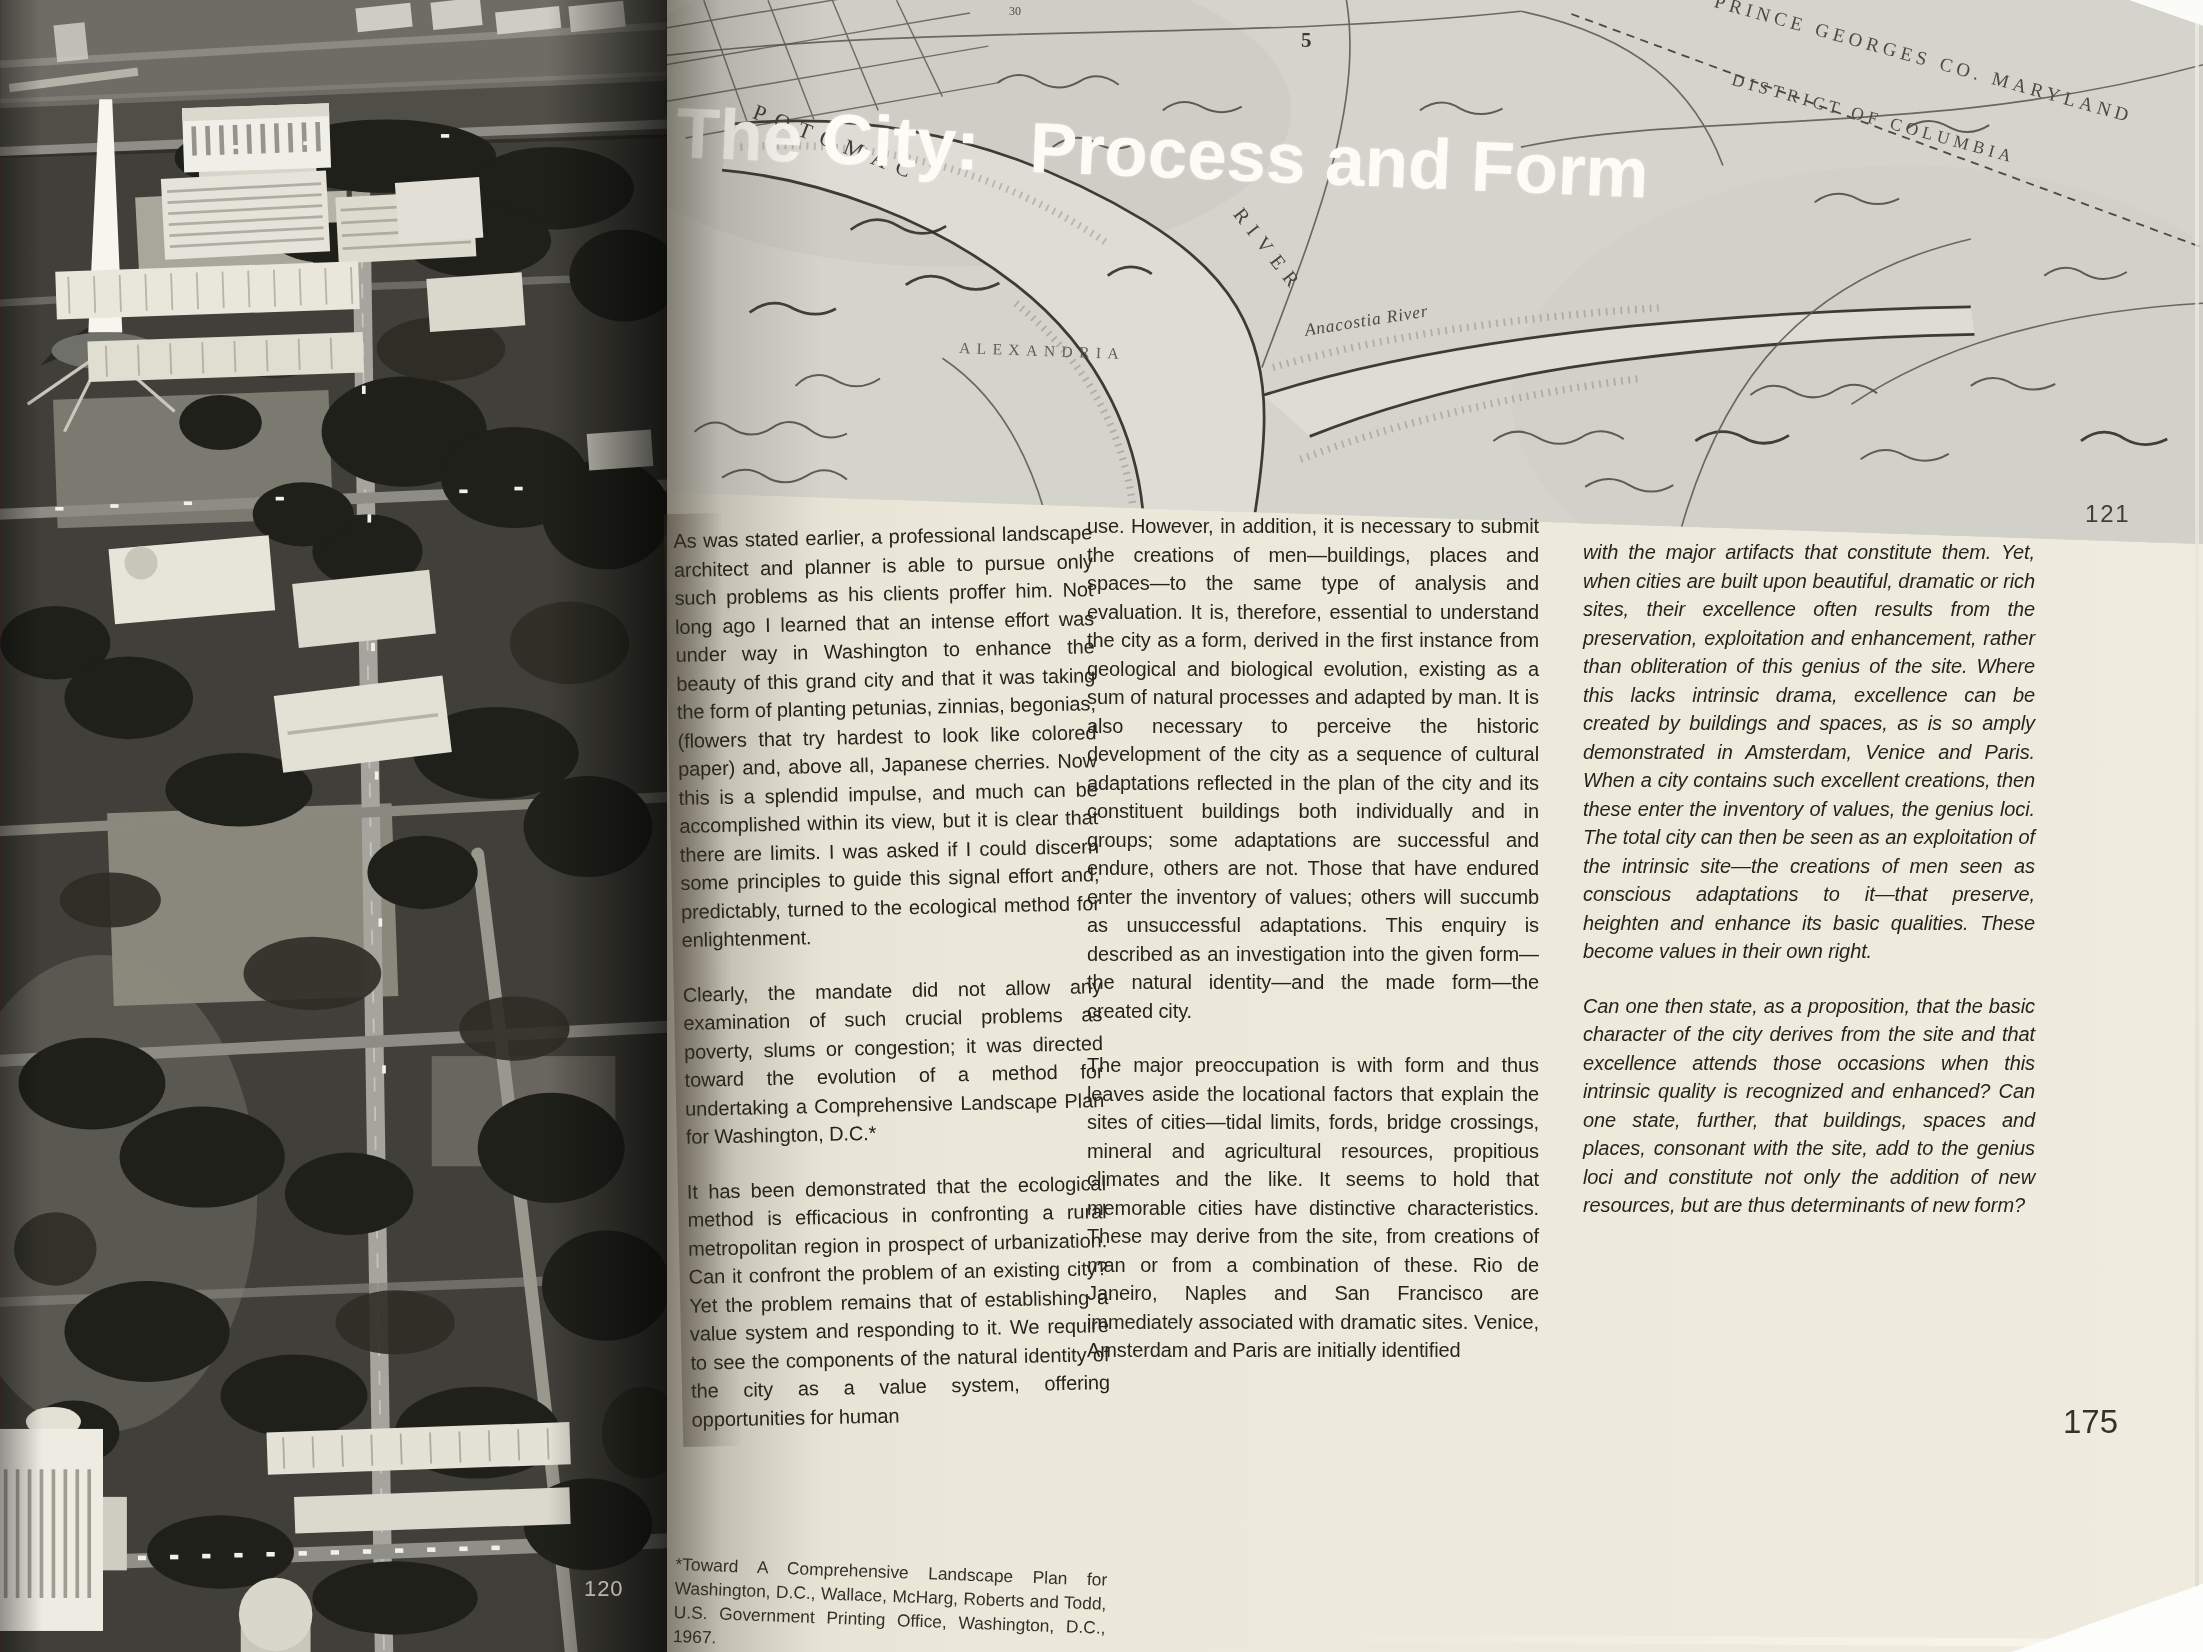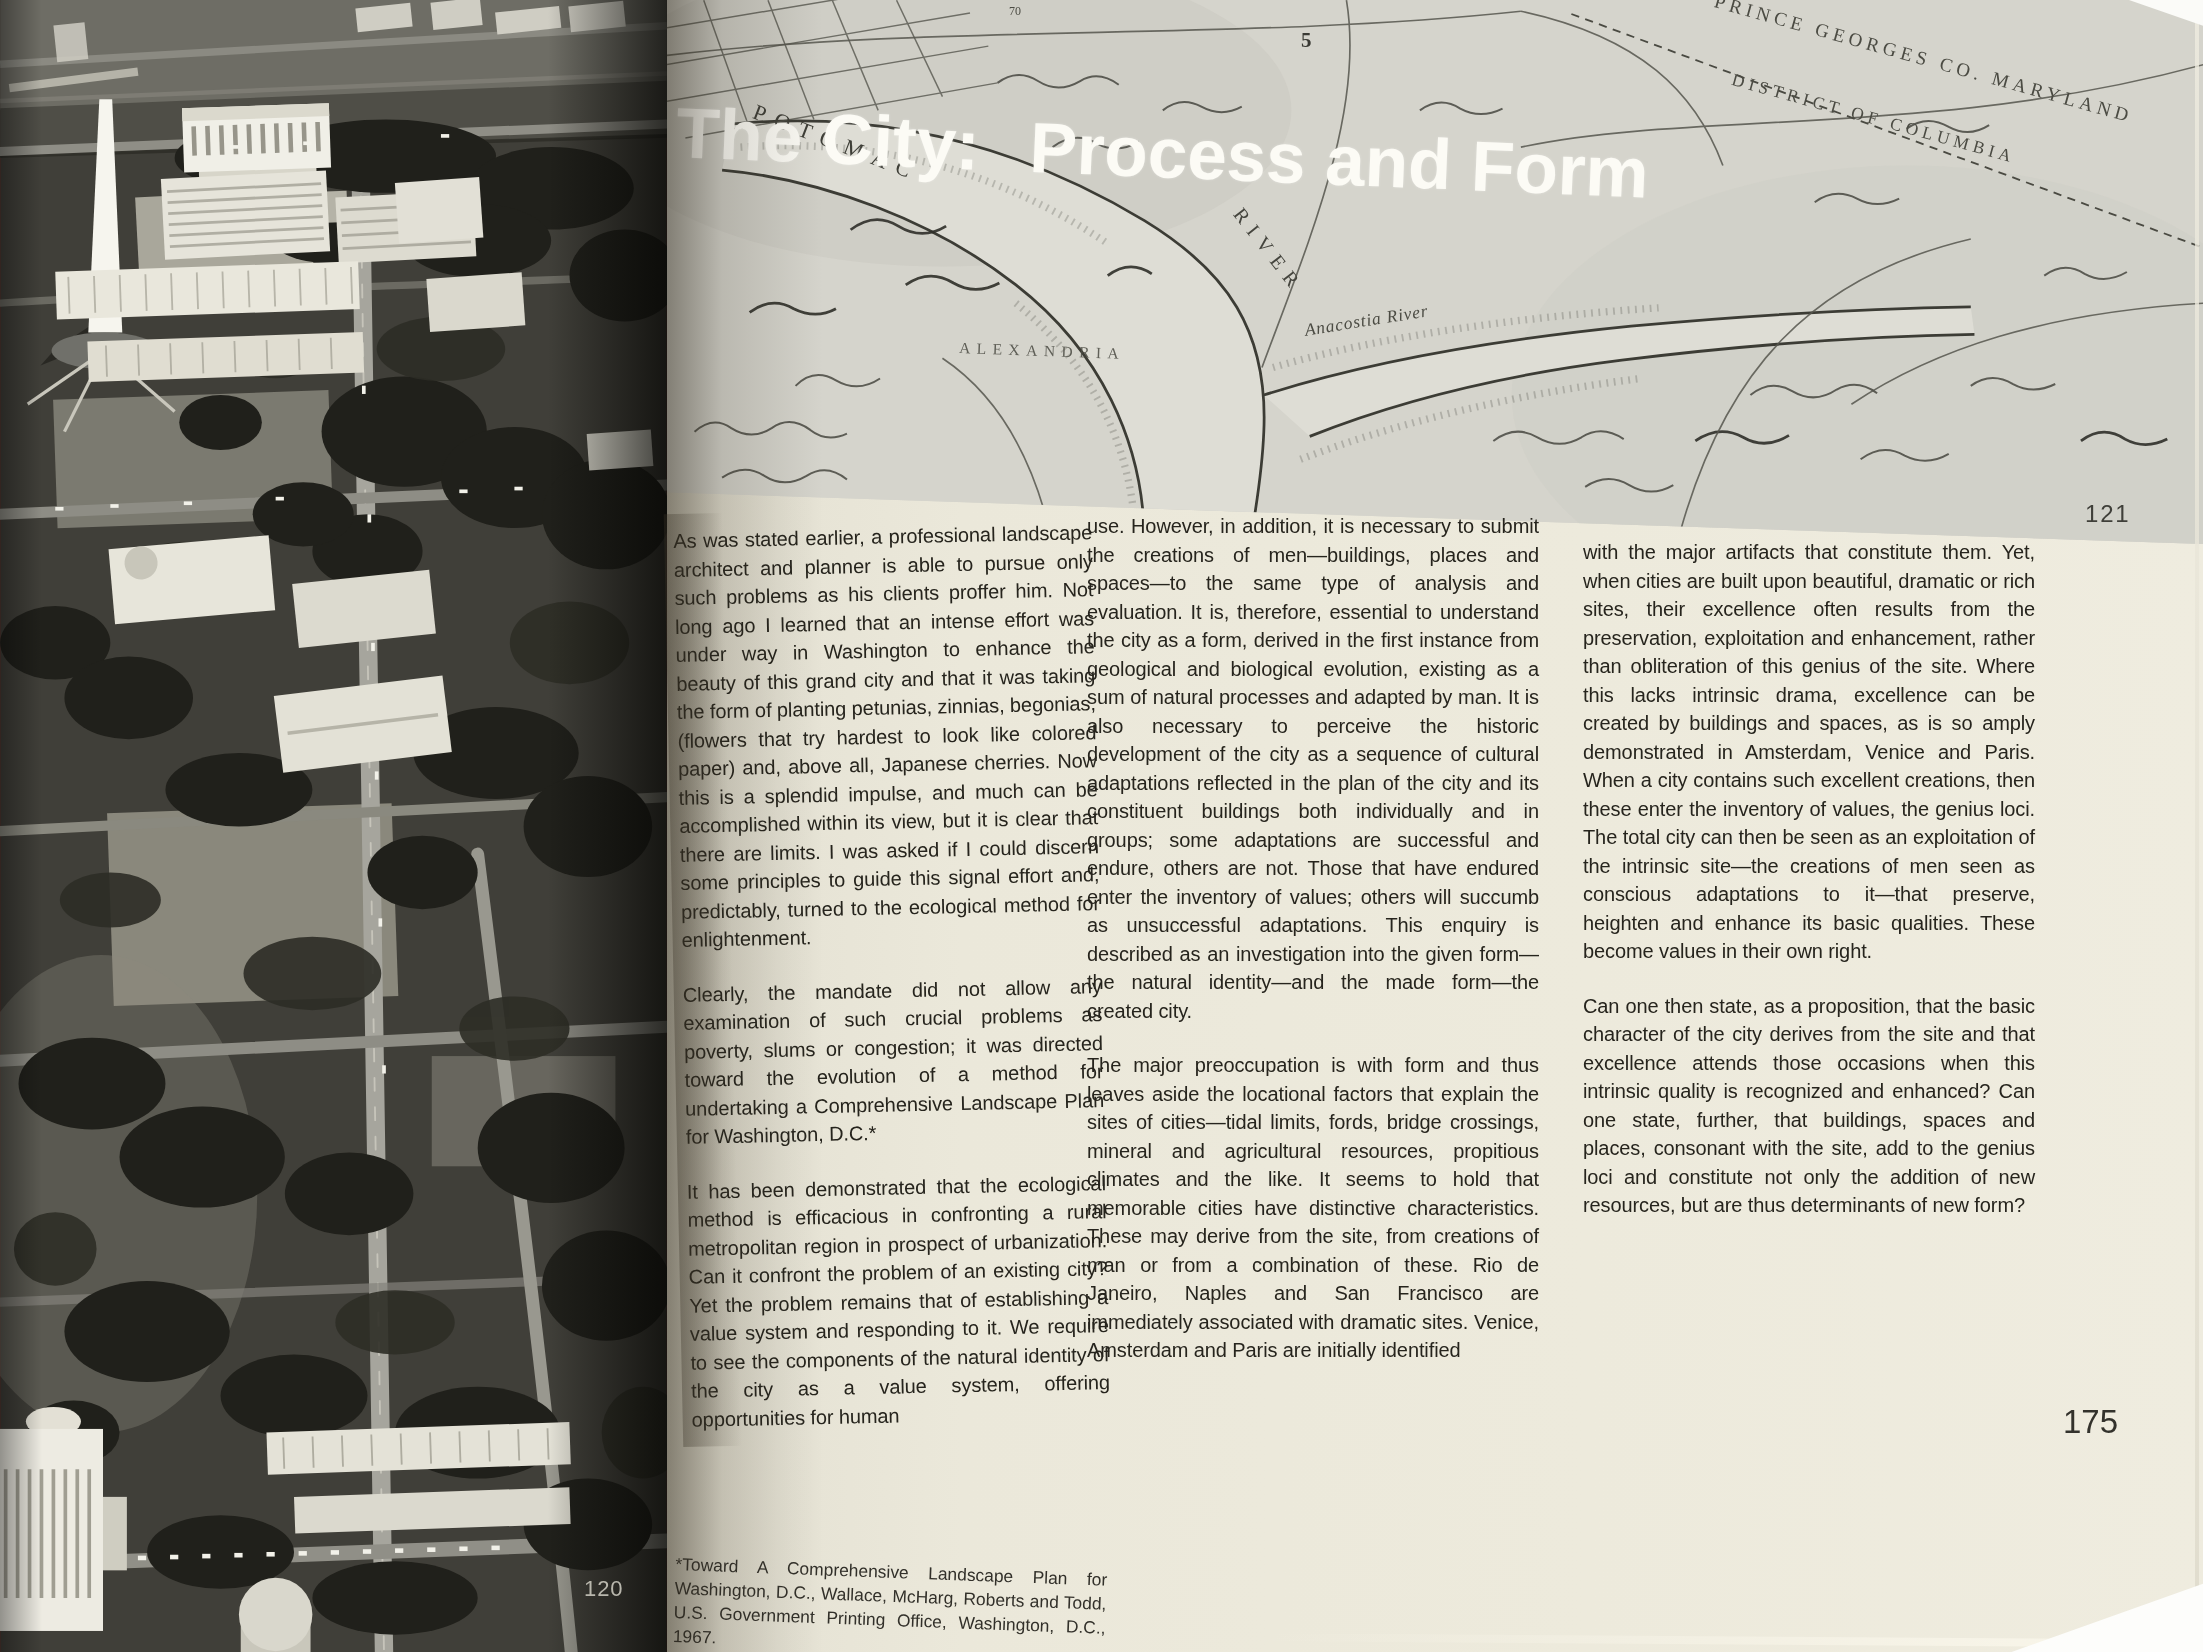--- a/index.html
+++ b/index.html
@@ -37,21 +37,21 @@
   .chapter-title .t1{margin-right:50px;}
   
   .text-col{position:absolute;color:#26241d;font-size:20px;line-height:28.5px;text-align:justify;
         letter-spacing:-0.1px;z-index:4;}
   .text-col p{margin:0 0 26px 0;}
   .text-col p:last-child{margin-bottom:0;}
   .col-1{left:5.5px;top:527px;width:419px;transform:rotate(-1.2deg);transform-origin:left top;}
   .col-1::before{content:"";position:absolute;left:-9.2px;top:-13px;bottom:-13px;width:59px;pointer-events:none;
         background:linear-gradient(90deg,rgba(58,51,38,.34),rgba(58,51,38,0));}
   .col-2{left:420px;top:512px;width:452px;}
-  .col-3{left:916px;top:538px;width:452px;}
+  .col-3{left:916px;top:538px;width:452px;font-style:italic;}
   .footnote{position:absolute;left:9.2px;top:1552px;width:432px;z-index:4;color:#32302a;
         font-size:17.4px;line-height:24px;text-align:justify;transform:rotate(2.1deg);transform-origin:left top;}
   .page-num-right{position:absolute;left:1396px;top:1403px;font-size:33px;color:#33322c;z-index:4;}
   
   .corner-tr{position:absolute;right:0;top:0;width:75px;height:26px;background:#fbfbf8;z-index:8;
         clip-path:polygon(0 0,100% 0,100% 100%);}
   .corner-br{position:absolute;right:0;bottom:0;width:217px;height:81px;background:#fdfdfb;z-index:8;
         clip-path:polygon(10% 100%,100% 14%,100% 100%,0 100%);}
   .bottom-edge{position:absolute;right:110px;bottom:9.2px;width:826px;height:8.3px;z-index:7;
         background:linear-gradient(90deg,rgba(243,240,226,0),#f2efe2 45%,#f8f5e9);transform:rotate(.4deg);}
@@ -387,21 +387,21 @@
 
         <line x1="985" y1="15" x2="1674" y2="270" stroke="#4a4a42" stroke-width="2" stroke-dasharray="9 7"></line>
       </svg>
       <div class="map-label lbl-county">PRINCE GEORGES CO. MARYLAND</div>
       <div class="map-label lbl-district">DISTRICT OF COLUMBIA</div>
       <div class="map-label lbl-potomac">POTOMAC</div>
       <div class="map-label lbl-river">RIVER</div>
       <div class="map-label lbl-anacostia">Anacostia River</div>
       <div class="map-label lbl-alexandria">ALEXANDRIA</div>
       <div class="map-label lbl-num5">5</div>
-      <div class="map-label lbl-num60">70</div>
+      <div class="map-label lbl-num60">30</div>
       <div class="fig-num">121</div>
     </div>
 
     <div class="chapter-title">
       <span class="t1">The City:</span><span class="t2">Process and Form</span>
     </div>
 
     <div class="text-col col-1">
       <p>As was stated earlier, a professional landscape architect and planner is able to pursue only such problems as his clients proffer him. Not long ago I learned that an intense effort was under way in Washington to enhance the beauty of this grand city and that it was taking the form of planting petunias, zinnias, begonias, (flowers that try hardest to look like colored paper) and, above all, Japanese cherries. Now this is a splendid impulse, and much can be accomplished within its view, but it is clear that there are limits. I was asked if I could discern some principles to guide this signal effort and, predictably, turned to the ecological method for enlightenment.</p>
       <p>Clearly, the mandate did not allow any examination of such crucial problems as poverty, slums or congestion; it was directed toward the evolution of a method for undertaking a Comprehensive Landscape Plan for Washington, D.C.*</p>

